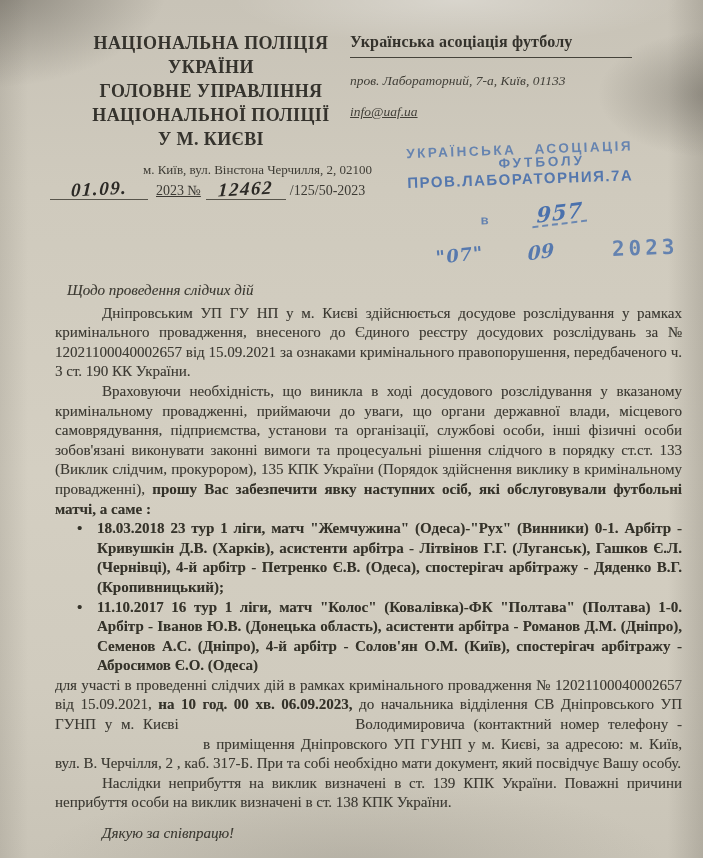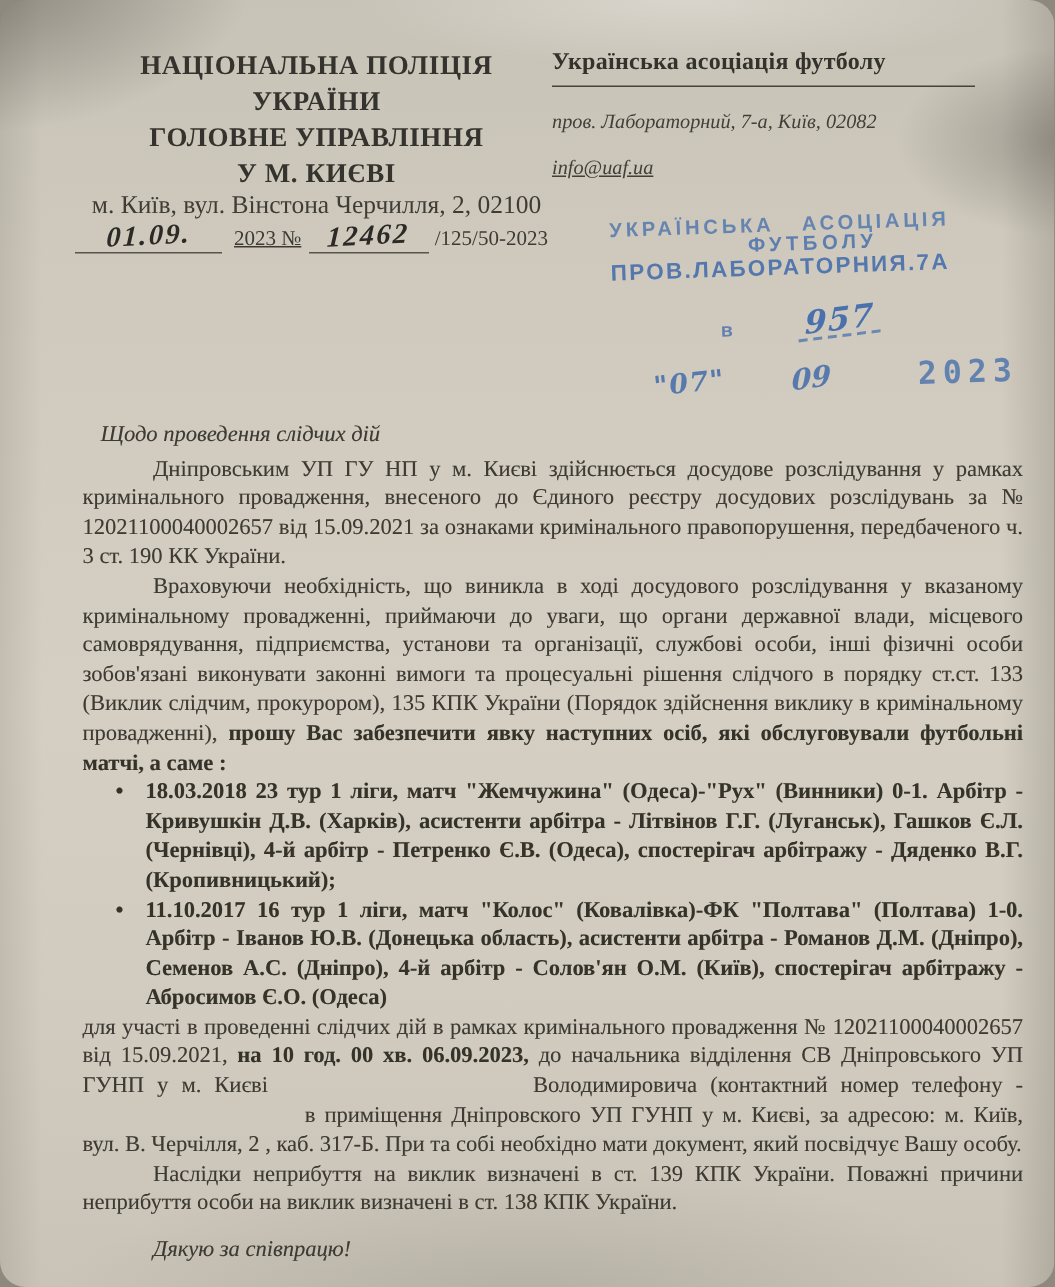--- a/index.html
+++ b/index.html
@@ -6,38 +6,37 @@
   #paper{
     position:relative;width:703px;height:858px;overflow:hidden;
     font-family:"Liberation Serif",serif;color:#3c3a34;
     background:
       radial-gradient(ellipse 260px 150px at -2% -2%, rgba(70,66,58,.50), rgba(70,66,58,0) 70%),
       radial-gradient(ellipse 160px 90px at 101% 11%, rgba(80,76,68,.38), rgba(80,76,68,0) 70%),
       radial-gradient(ellipse 300px 60px at 65% 0%, rgba(255,255,255,.30), rgba(255,255,255,0) 75%),
       radial-gradient(ellipse 420px 120px at 50% 101%, rgba(110,106,96,.22), rgba(110,106,96,0) 75%),
       linear-gradient(90deg, rgba(105,100,90,.16) 0%, rgba(105,100,90,0) 4%, rgba(105,100,90,0) 95%, rgba(105,100,90,.25) 100%),
       linear-gradient(180deg,#c8c3b7 0%,#cfcabd 22%,#d4cfc2 55%,#d0cbbe 80%,#c9c4b7 100%);
-    border-radius: 17px;
   }
 
   
   .sender{position:absolute;left:50px;top:31px;width:322px;text-align:center;}
   .sender .line{font-weight:700;font-size:18px;line-height:24px;letter-spacing:.4px;color:#35332d;}
-  .sender .addr{font-size:17px;margin-top:0;color:#3e3c35;}
+  .sender .addr{font-size:13px;margin-top:11px;color:#3e3c35;text-align:right;}
   .dateline{display:flex;align-items:flex-end;margin-top:2px;font-size:14px;text-align:left;}
   .slot{display:inline-block;border-bottom:1.2px solid #57544b;text-align:center;}
   .slot1{width:98px;}
   .slot2{width:80px;}
   .hw{font-style:italic;font-weight:700;letter-spacing:1.5px;color:#2c2a26;
       display:inline-block;transform:rotate(-3deg) skewX(-6deg);font-size:19px;line-height:17px;}
   .printedbit{padding:0 5px 1px 8px;white-space:nowrap;text-decoration:underline;}
   .suffix{padding-left:4px;white-space:nowrap;padding-bottom:1px;}
 
   
-  .recipient{position:absolute;left:368px;top:33px;width:282px;}
+  .recipient{position:absolute;left:350px;top:33px;width:282px;}
   .org{font-weight:700;font-size:16px;color:#34322c;border-bottom:1.6px solid #45433b;padding-bottom:6px;letter-spacing:.2px;}
   .rec-addr{font-style:italic;font-size:13.5px;margin-top:15px;color:#413f38;}
   .rec-email{font-style:italic;font-size:13.5px;margin-top:15px;text-decoration:underline;color:#413f38;width:max-content;}
 
   
   .stamp{position:absolute;left:408px;top:141px;width:292px;transform:rotate(-2deg);
          color:#4a71ad;font-family:"Liberation Sans",sans-serif;font-weight:700;}
   .stamp .l1{font-size:13.5px;letter-spacing:2.5px;word-spacing:12px;opacity:.78;white-space:nowrap;}
   .stamp .l2{font-size:13.5px;letter-spacing:3px;opacity:.85;margin-top:-2px;margin-left:92px;}
   .stamp .l3{font-size:15px;letter-spacing:1.5px;opacity:.92;margin-top:0px;white-space:nowrap;}
@@ -68,33 +67,34 @@
 </style>
 </head>
 <body>
 
 <div id="paper">
 
   <div class="sender">
     <div class="line">НАЦІОНАЛЬНА ПОЛІЦІЯ</div>
     <div class="line">УКРАЇНИ</div>
     <div class="line">ГОЛОВНЕ УПРАВЛІННЯ</div>
+    <div class="line">НАЦІОНАЛЬНОЇ ПОЛІЦІЇ</div>
     <div class="line">У М. КИЄВІ</div>
     <div class="addr">м. Київ, вул. Вінстона Черчилля, 2, 02100</div>
     <div class="dateline">
       <span class="slot slot1"><span class="hw">01.09.</span></span>
       <span class="printedbit">2023 №</span>
       <span class="slot slot2"><span class="hw">12462</span></span>
       <span class="suffix">/125/50-2023</span>
     </div>
   </div>
 
   <div class="recipient">
     <div class="org">Українська асоціація футболу</div>
-    <div class="rec-addr">пров. Лабораторний, 7-а, Київ, 02082</div>
+    <div class="rec-addr">пров. Лабораторний, 7-а, Київ, 01133</div>
     <div class="rec-email">info@uaf.ua</div>
   </div>
 
   <div class="stamp">
     <div class="l1">УКРАЇНСЬКА АСОЦІАЦІЯ</div>
     <div class="l2">ФУТБОЛУ</div>
     <div class="l3">ПРОВ.ЛАБОРАТОРНИЯ.7А</div>
     <div class="row-no">
       <span class="no-label">в</span>
       <span class="no-hand">957</span>

